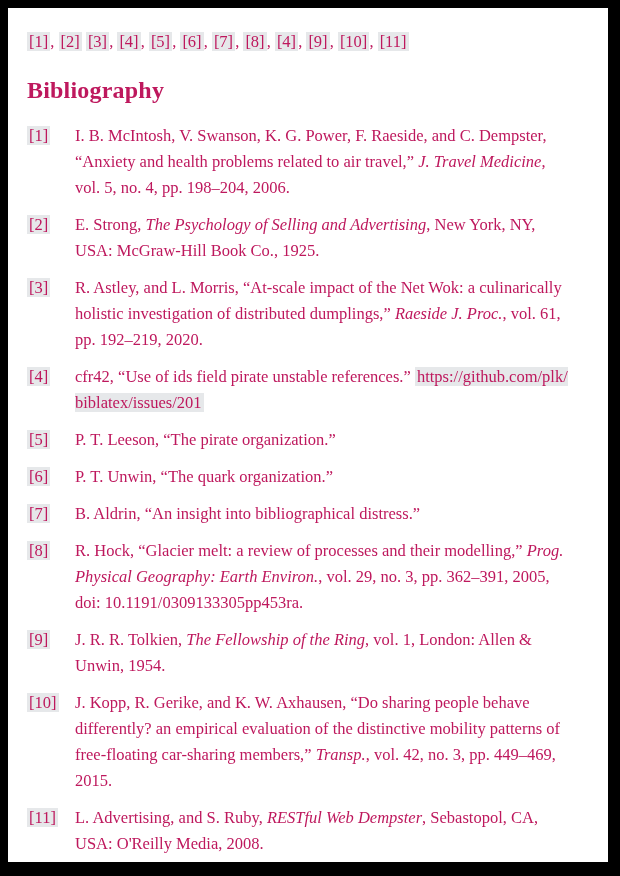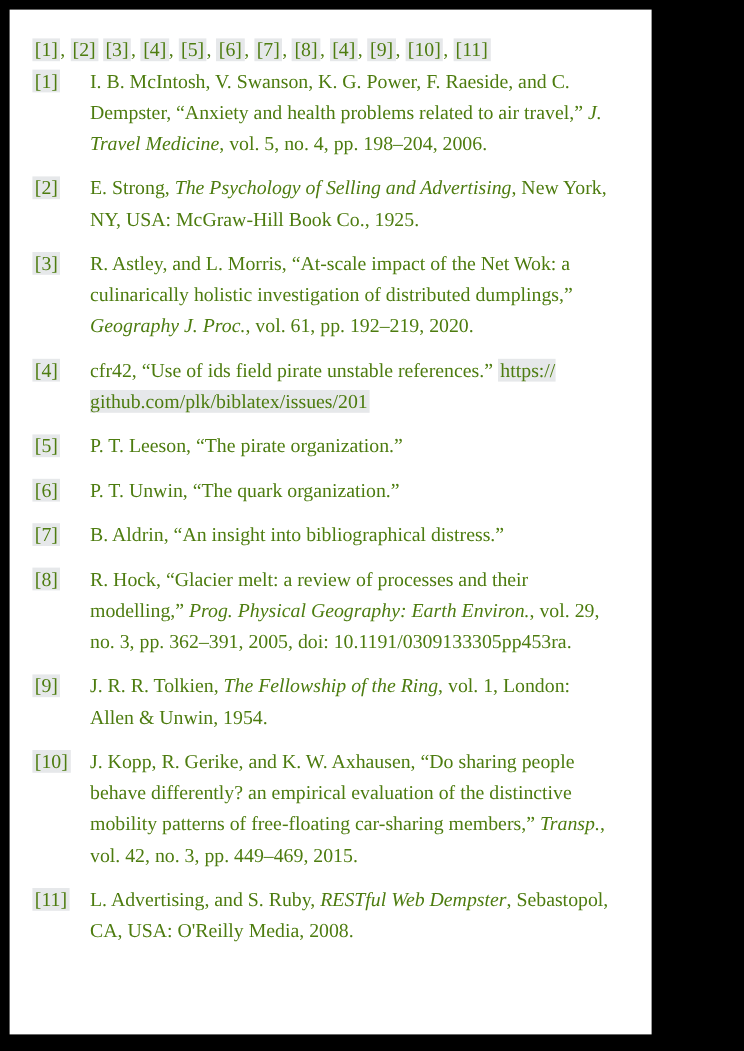--- a/index.html
+++ b/index.html
@@ -7,25 +7,25 @@
     padding: 0;
     width: 620px;
     height: 876px;
     overflow: hidden;
     background: #000000;
   }
   .page {
     position: absolute;
     left: 8px;
     top: 8px;
-    width: 535px;
+    width: 600px;
     height: 854px;
     box-sizing: border-box;
     background: #ffffff;
-    color: #4d7c0f;
+    color: #be185d;
     font-family: "Liberation Serif", "DejaVu Serif", serif;
     padding: 21px 35px 0 19px;
   }
   .cite-line {
     margin: 0;
     font-size: 16.5px;
     line-height: 26px;
     white-space: normal;
   }
   .hl {
@@ -64,32 +64,33 @@
   }
   .url {
     white-space: normal;
   }
 </style>
 </head>
 <body>
 
 <div class="page">
   <p class="cite-line" id="citeLine"><a class="hl">[1]</a><span class="sep">, </span><a class="hl">[2]</a><span class="sep"> </span><a class="hl">[3]</a><span class="sep">, </span><a class="hl">[4]</a><span class="sep">, </span><a class="hl">[5]</a><span class="sep">, </span><a class="hl">[6]</a><span class="sep">, </span><a class="hl">[7]</a><span class="sep">, </span><a class="hl">[8]</a><span class="sep">, </span><a class="hl">[4]</a><span class="sep">, </span><a class="hl">[9]</a><span class="sep">, </span><a class="hl">[10]</a><span class="sep">, </span><a class="hl">[11]</a></p>
+  <h1 class="bib-heading">Bibliography</h1>
   <div class="ref-list" id="refList">
       <div class="ref-row">
         <span class="ref-num"><a class="hl">[1]</a></span>
         <div class="ref-text"><span>I. B. McIntosh, V. Swanson, K. G. Power, F. Raeside, and C. Dempster, “Anxiety and health problems related to air travel,” </span><em>J. Travel Medicine</em><span>, vol. 5, no. 4, pp. 198–204, 2006.</span></div>
       </div>
       <div class="ref-row">
         <span class="ref-num"><a class="hl">[2]</a></span>
         <div class="ref-text"><span>E. Strong, </span><em>The Psychology of Selling and Advertising</em><span>, New York, NY, USA: McGraw-Hill Book Co., 1925.</span></div>
       </div>
       <div class="ref-row">
         <span class="ref-num"><a class="hl">[3]</a></span>
-        <div class="ref-text"><span>R. Astley, and L. Morris, “At-scale impact of the Net Wok: a culinarically holistic investigation of distributed dumplings,” </span><em>Geography J. Proc.</em><span>, vol. 61, pp. 192–219, 2020.</span></div>
+        <div class="ref-text"><span>R. Astley, and L. Morris, “At-scale impact of the Net Wok: a culinarically holistic investigation of distributed dumplings,” </span><em>Raeside J. Proc.</em><span>, vol. 61, pp. 192–219, 2020.</span></div>
       </div>
       <div class="ref-row">
         <span class="ref-num"><a class="hl">[4]</a></span>
         <div class="ref-text"><span>cfr42, “Use of ids field pirate unstable references.” </span><a class="hl url">https:/<wbr>/<wbr>github.com/<wbr>plk/<wbr>biblatex/<wbr>issues/<wbr>201</a></div>
       </div>
       <div class="ref-row">
         <span class="ref-num"><a class="hl">[5]</a></span>
         <div class="ref-text"><span>P. T. Leeson, “The pirate organization.”</span></div>
       </div>
       <div class="ref-row">

